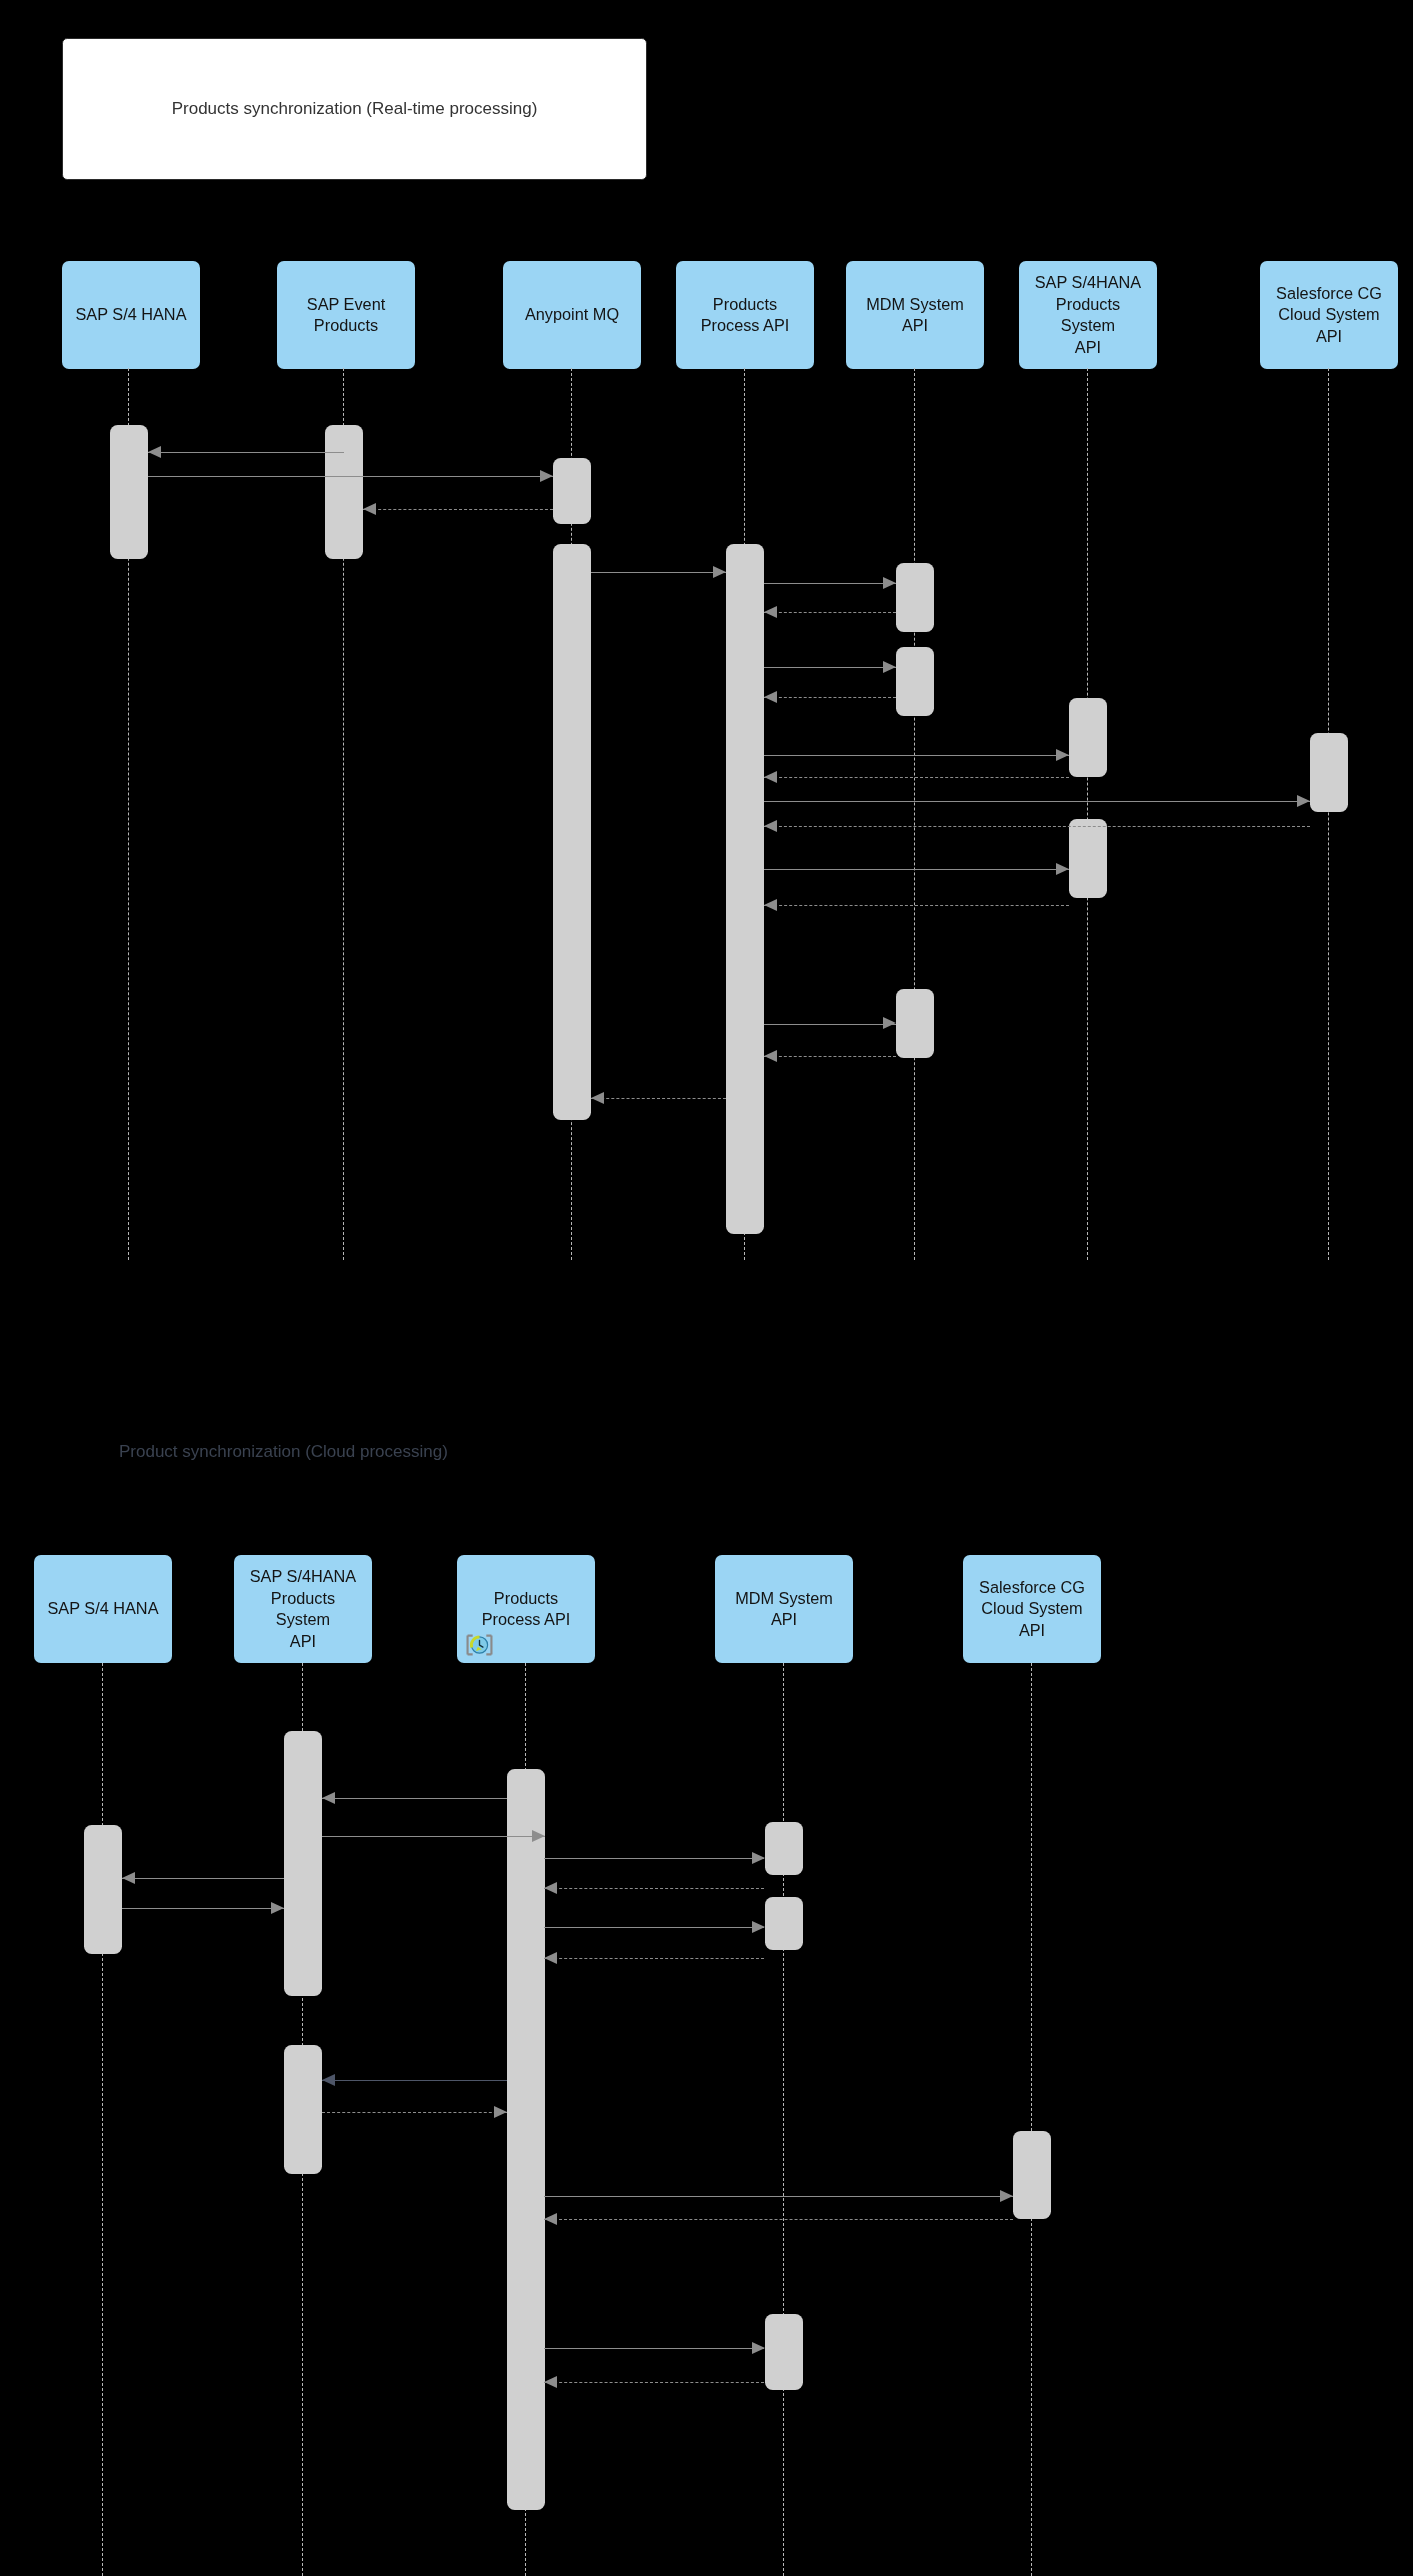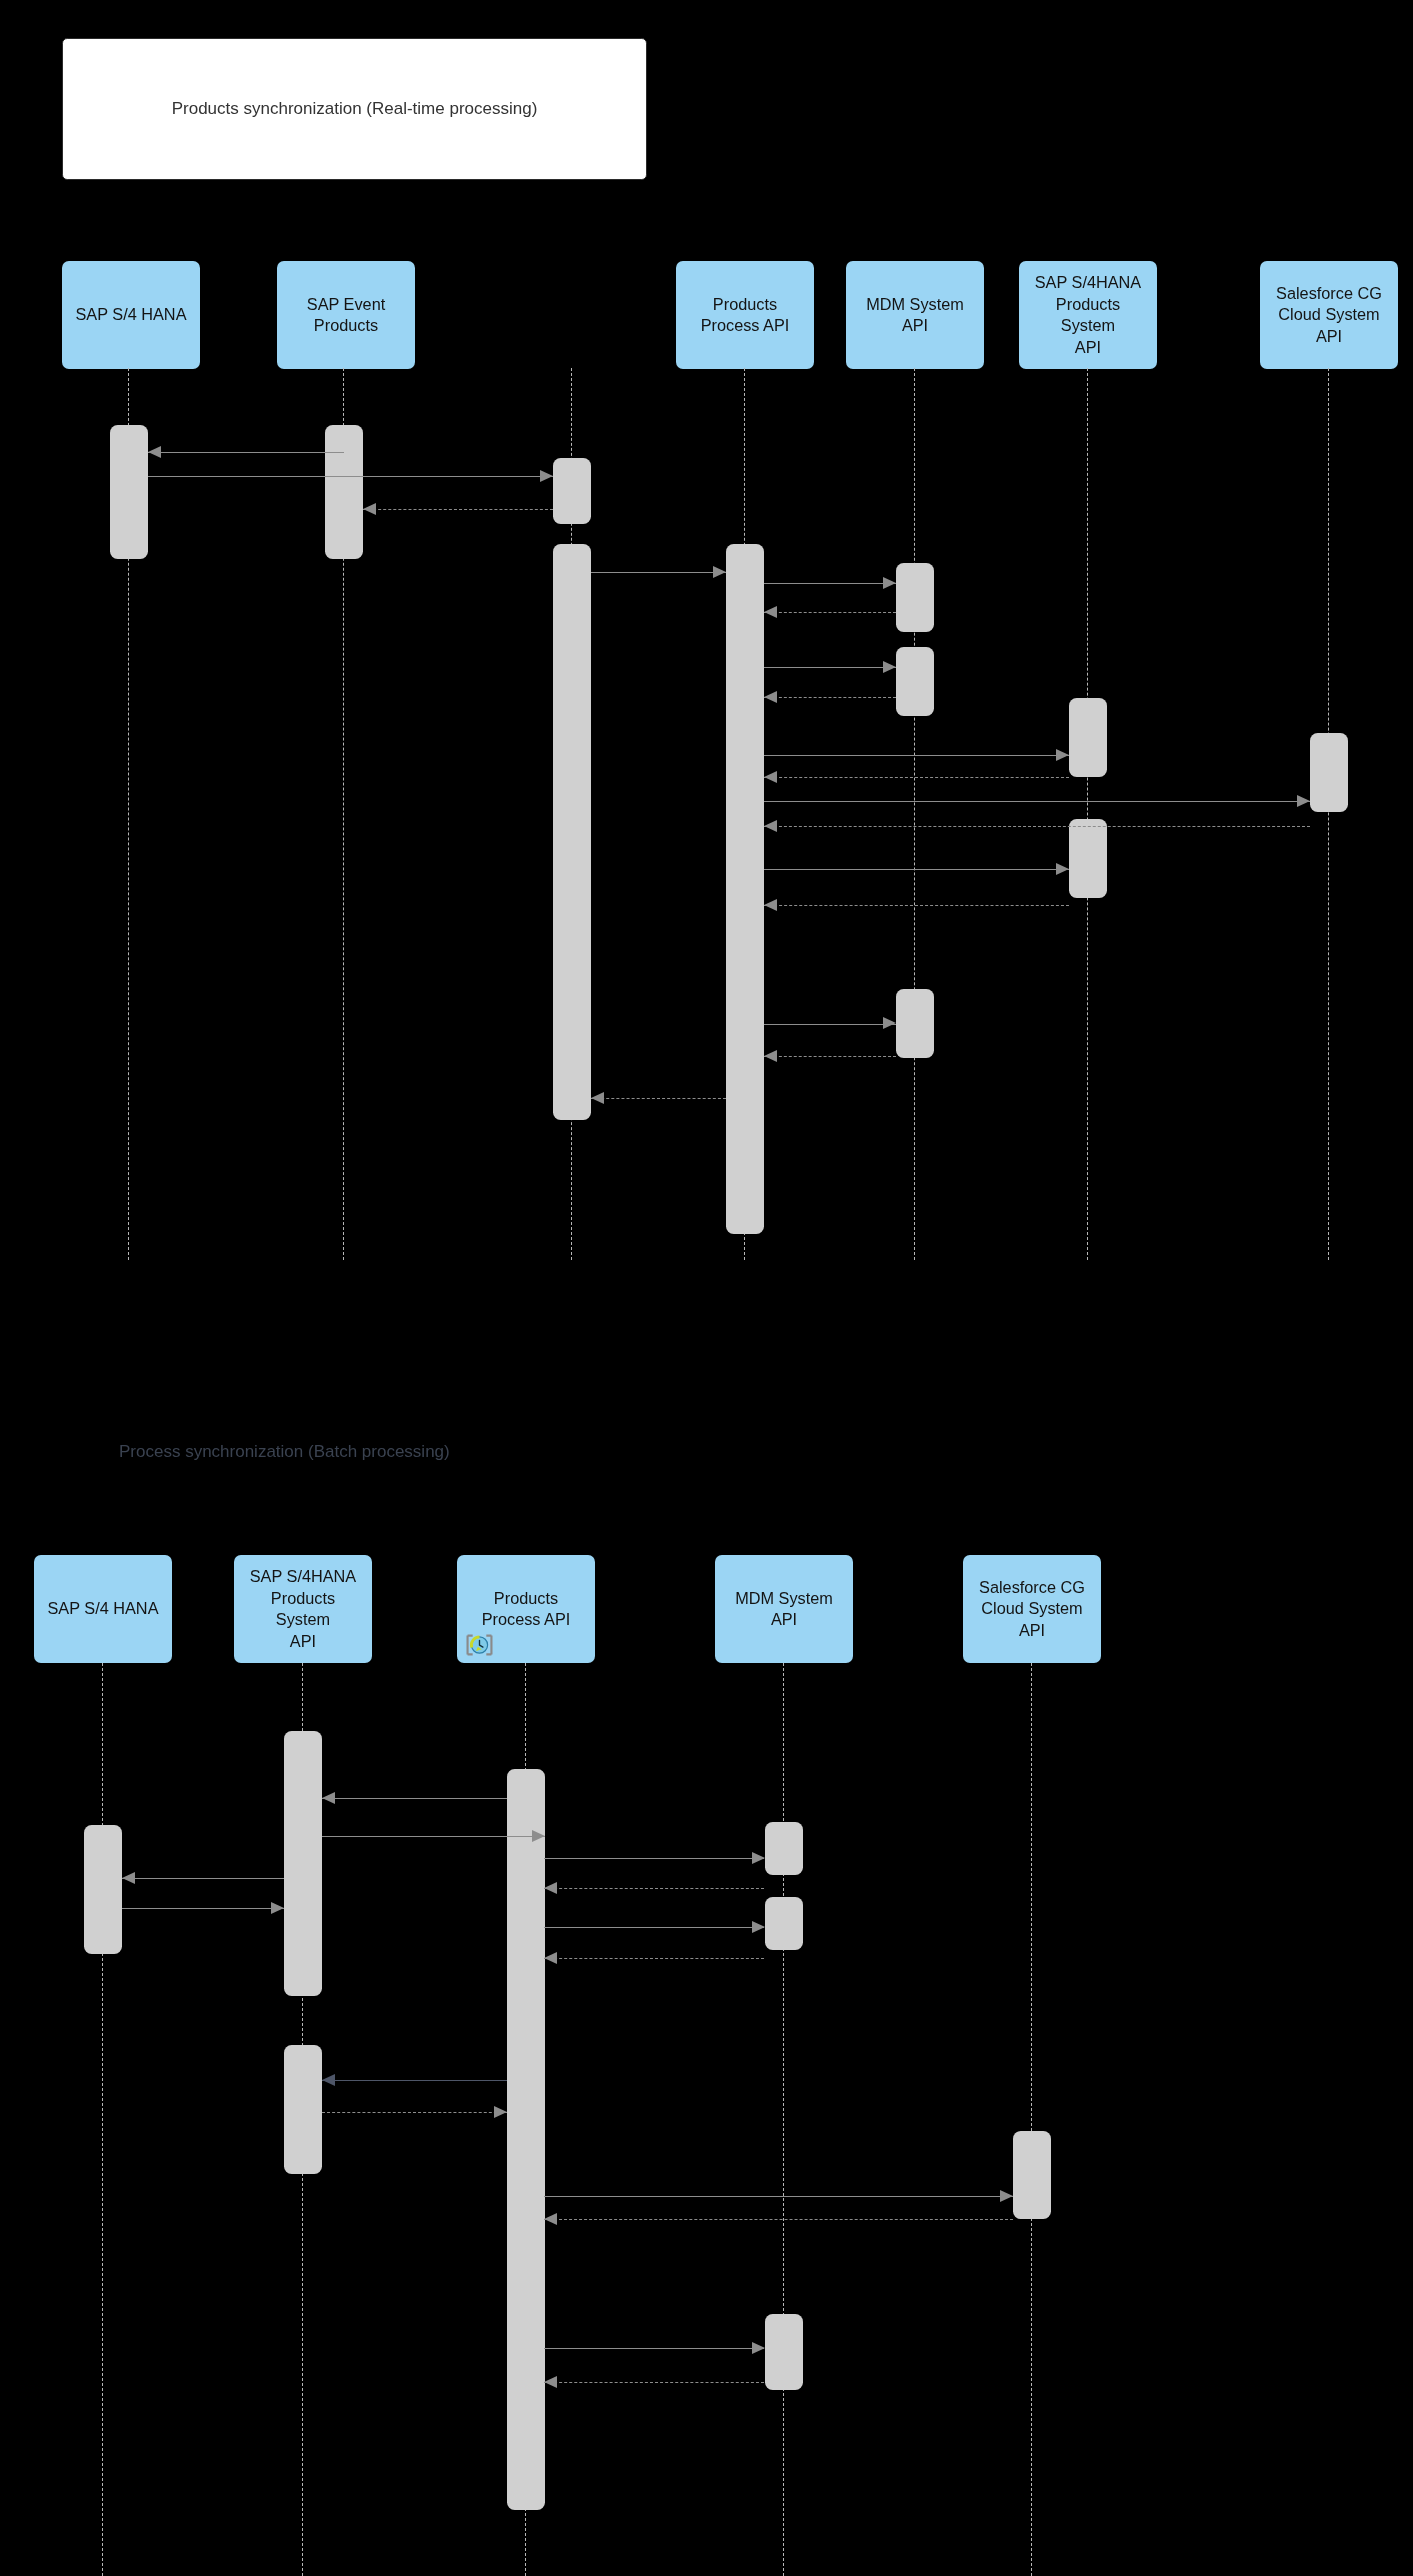--- a/index.html
+++ b/index.html
@@ -90,30 +90,33 @@
     height: 26px;
   }
 </style>
 </head>
 <body>
 
 <div id="canvas">
     <div class="title-card" style="left: 62px; top: 38px; width: 585px; height: 142px;">
       <span>Products synchronization (Real-time processing)</span>
     </div>
-    <div class="section-title" style="left: 119px; top: 1442px;">Process synchronization (Batch processing)</div>
+    <div class="section-title" style="left: 119px; top: 1442px;">Product synchronization (Cloud processing)</div>
     <div class="participant" style="left: 62px; top: 261px; width: 138px; height: 108px; background: rgb(155, 213, 244);">
       <span style="white-space: pre-line;">SAP S/4 HANA</span>
     </div>
     <div class="lifeline" style="left: 128px; top: 368px; height: 892px; border-left-color: rgb(183, 183, 183);"></div>
     <div class="participant" style="left: 277px; top: 261px; width: 138px; height: 108px; background: rgb(155, 213, 244);">
       <span style="white-space: pre-line;">SAP Event
 Products</span>
     </div>
     <div class="lifeline" style="left: 343px; top: 368px; height: 892px; border-left-color: rgb(183, 183, 183);"></div>
+    <div class="participant" style="left: 503px; top: 261px; width: 138px; height: 108px; background: rgb(155, 213, 244);">
+      <span style="white-space: pre-line;">Anypoint MQ</span>
+    </div>
     <div class="lifeline" style="left: 571px; top: 368px; height: 892px; border-left-color: rgb(183, 183, 183);"></div>
     <div class="participant" style="left: 676px; top: 261px; width: 138px; height: 108px; background: rgb(155, 213, 244);">
       <span style="white-space: pre-line;">Products
 Process API</span>
     </div>
     <div class="lifeline" style="left: 744px; top: 368px; height: 892px; border-left-color: rgb(183, 183, 183);"></div>
     <div class="participant" style="left: 846px; top: 261px; width: 138px; height: 108px; background: rgb(155, 213, 244);">
       <span style="white-space: pre-line;">MDM System
 API</span>
     </div>

